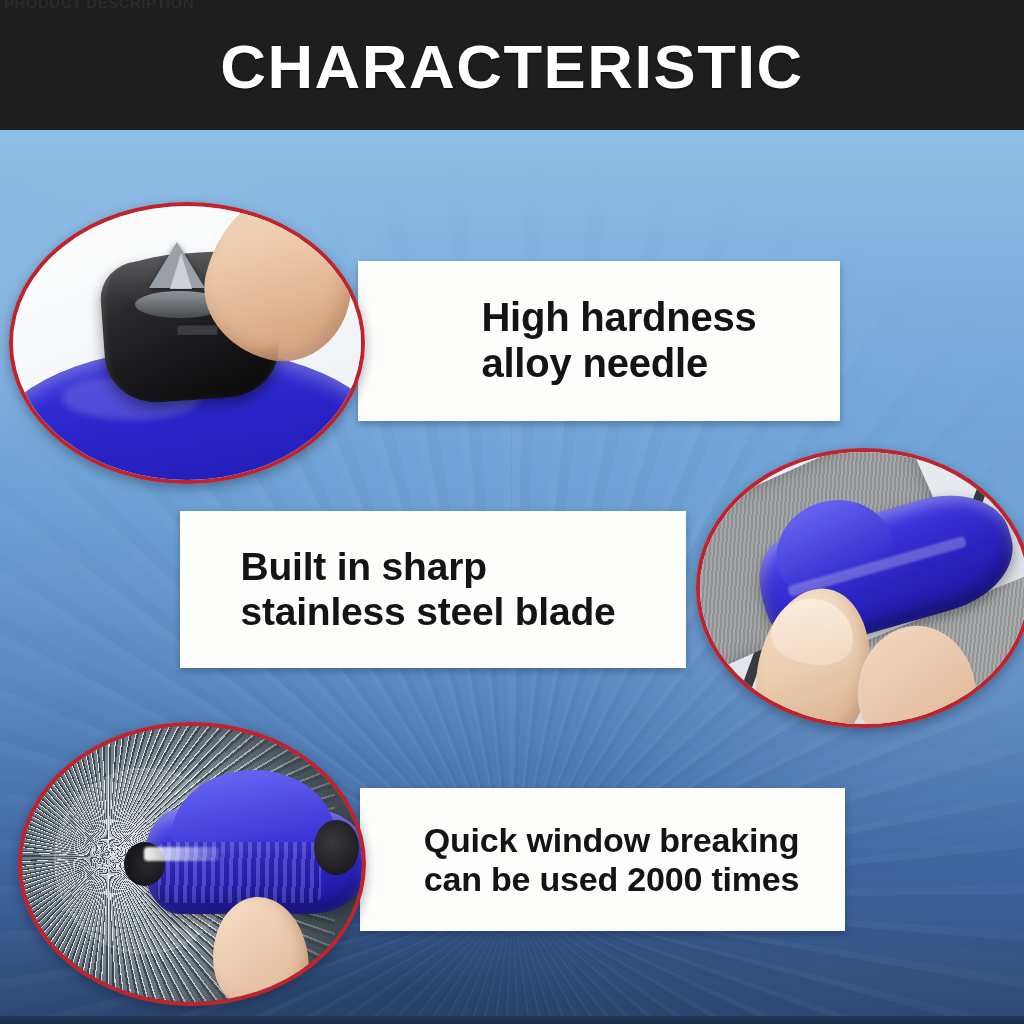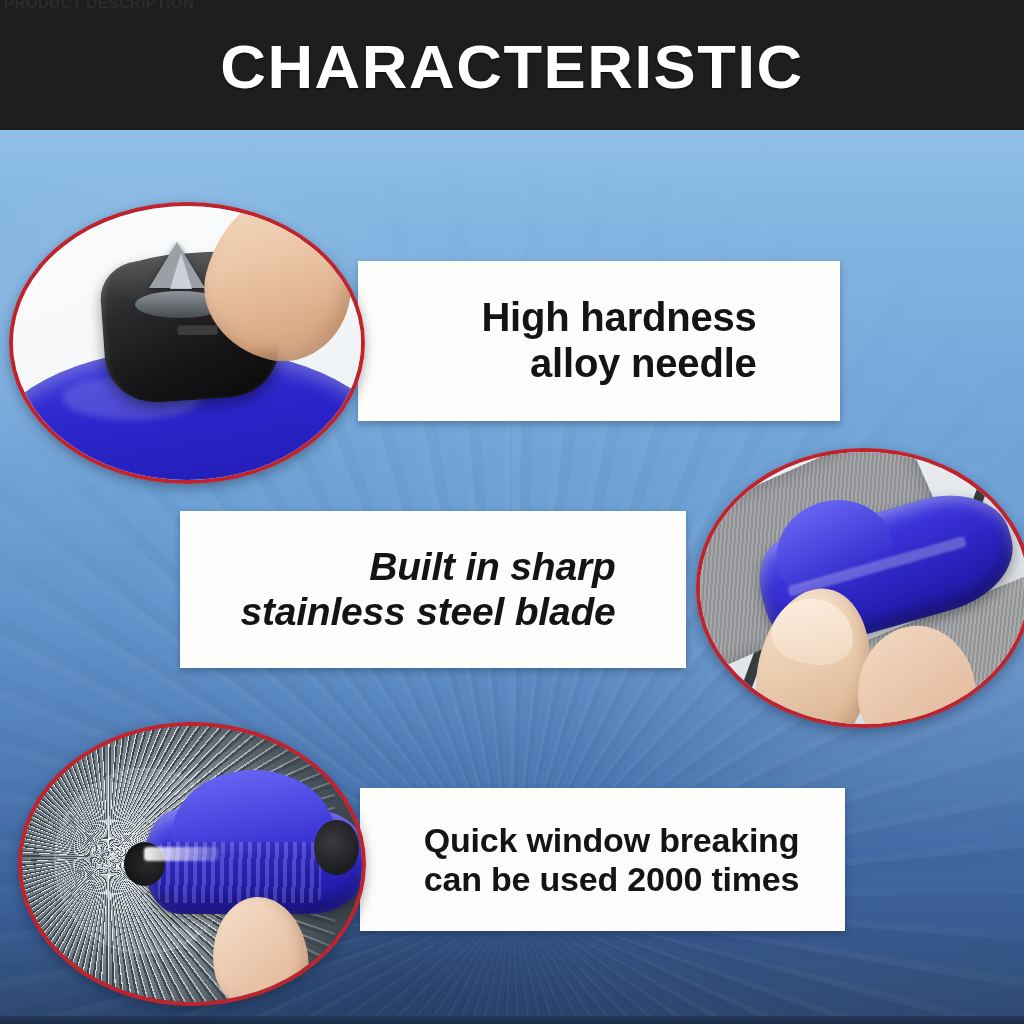--- a/index.html
+++ b/index.html
@@ -82,33 +82,33 @@
     position:absolute;left:0;top:1016px;width:1024px;height:8px;
     background:linear-gradient(180deg,#24395c,#1b2b45);
   }
 
   
   .panel{
     position:absolute;
     background:#fdfdfb;
     box-shadow:0 3px 7px rgba(6,20,44,.30);
     display:flex;align-items:center;justify-content:center;
-    text-align:right;
+    text-align:left;
   }
   .panel-text{
     color:#141414;
     font-weight:700;
     line-height:1.14;
     letter-spacing:-.2px;
     white-space:pre-line;
     font-family:"Liberation Sans","DejaVu Sans",sans-serif;
   }
   #panel-1{left:358px;top:261px;width:482px;height:160px;}
   #panel-1 .panel-text{font-size:40px;padding-left:40px;}
-  #panel-2{left:180px;top:511px;width:506px;height:157px;font-style:italic;}
+  #panel-2{left:180px;top:511px;width:506px;height:157px;}
   #panel-2 .panel-text{font-size:39px;padding-right:10px;}
   #panel-3{left:360px;top:788px;width:485px;height:143px;}
   #panel-3 .panel-text{font-size:34px;padding-left:18px;}
 
   
   .photo{
     position:absolute;border-radius:50%;
     border:4px solid #c2232b;
     overflow:hidden;
     box-shadow:0 4px 12px rgba(5,18,40,.35);

